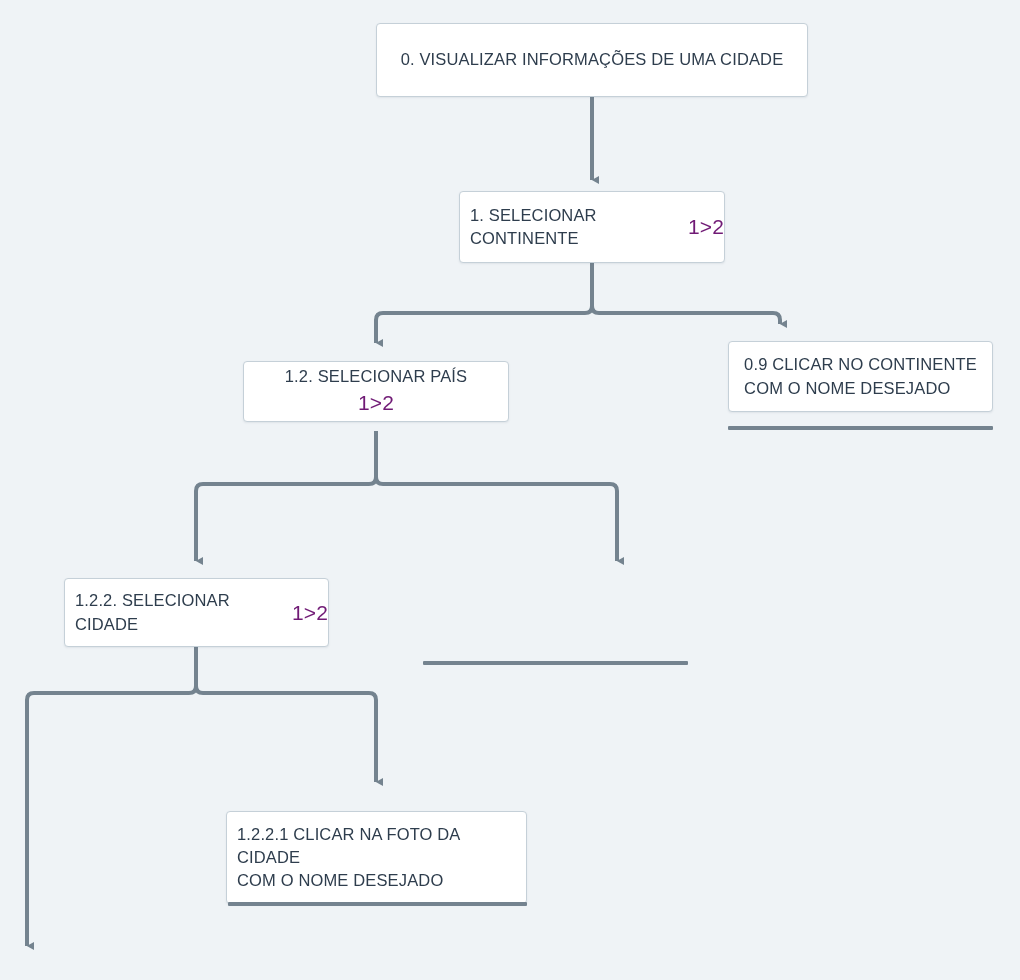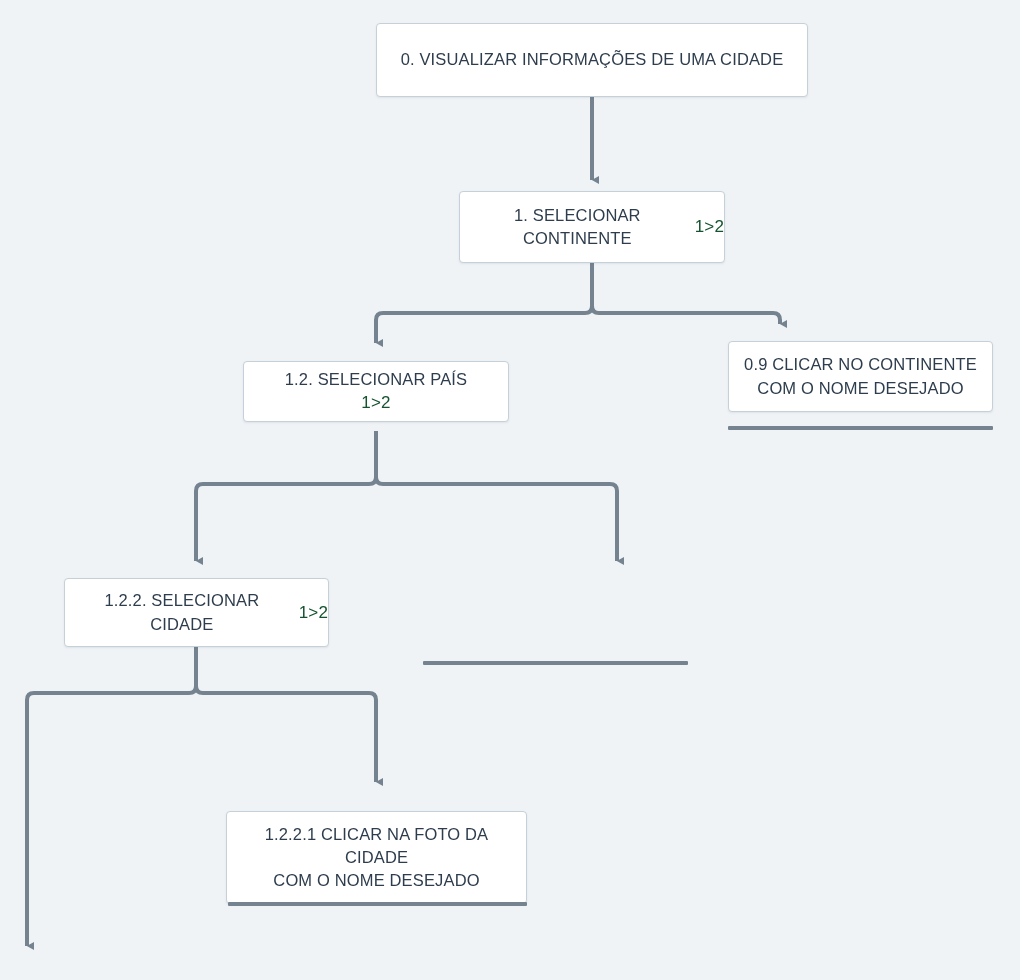--- a/index.html
+++ b/index.html
@@ -41,34 +41,34 @@
     border: 1px solid #c5d0d8;
     border-radius: 4px;
     box-shadow: 0 1px 2px rgba(80,100,120,0.10);
     display: flex;
     align-items: center;
     justify-content: center;
     z-index: 2;
   }
   .node-text {
     display: block;
-    text-align: center;
+    text-align: left;
     color: #2e3d4d;
     font-size: 16.5px;
     line-height: 1.40;
     letter-spacing: 0.15px;
     white-space: pre-line;
     padding: 0 10px;
     font-stretch: condensed;
   }
   .node-sub {
     display: block;
     text-align: center;
-    color: #14532d;
-    font-size: 17px;
+    color: #701a75;
+    font-size: 21px;
     line-height: 1.40;
     letter-spacing: 0.15px;
   }
 
   
   .stop-bar {
     position: absolute;
     height: 4px;
     background: #74838f;
     border-radius: 1px;

